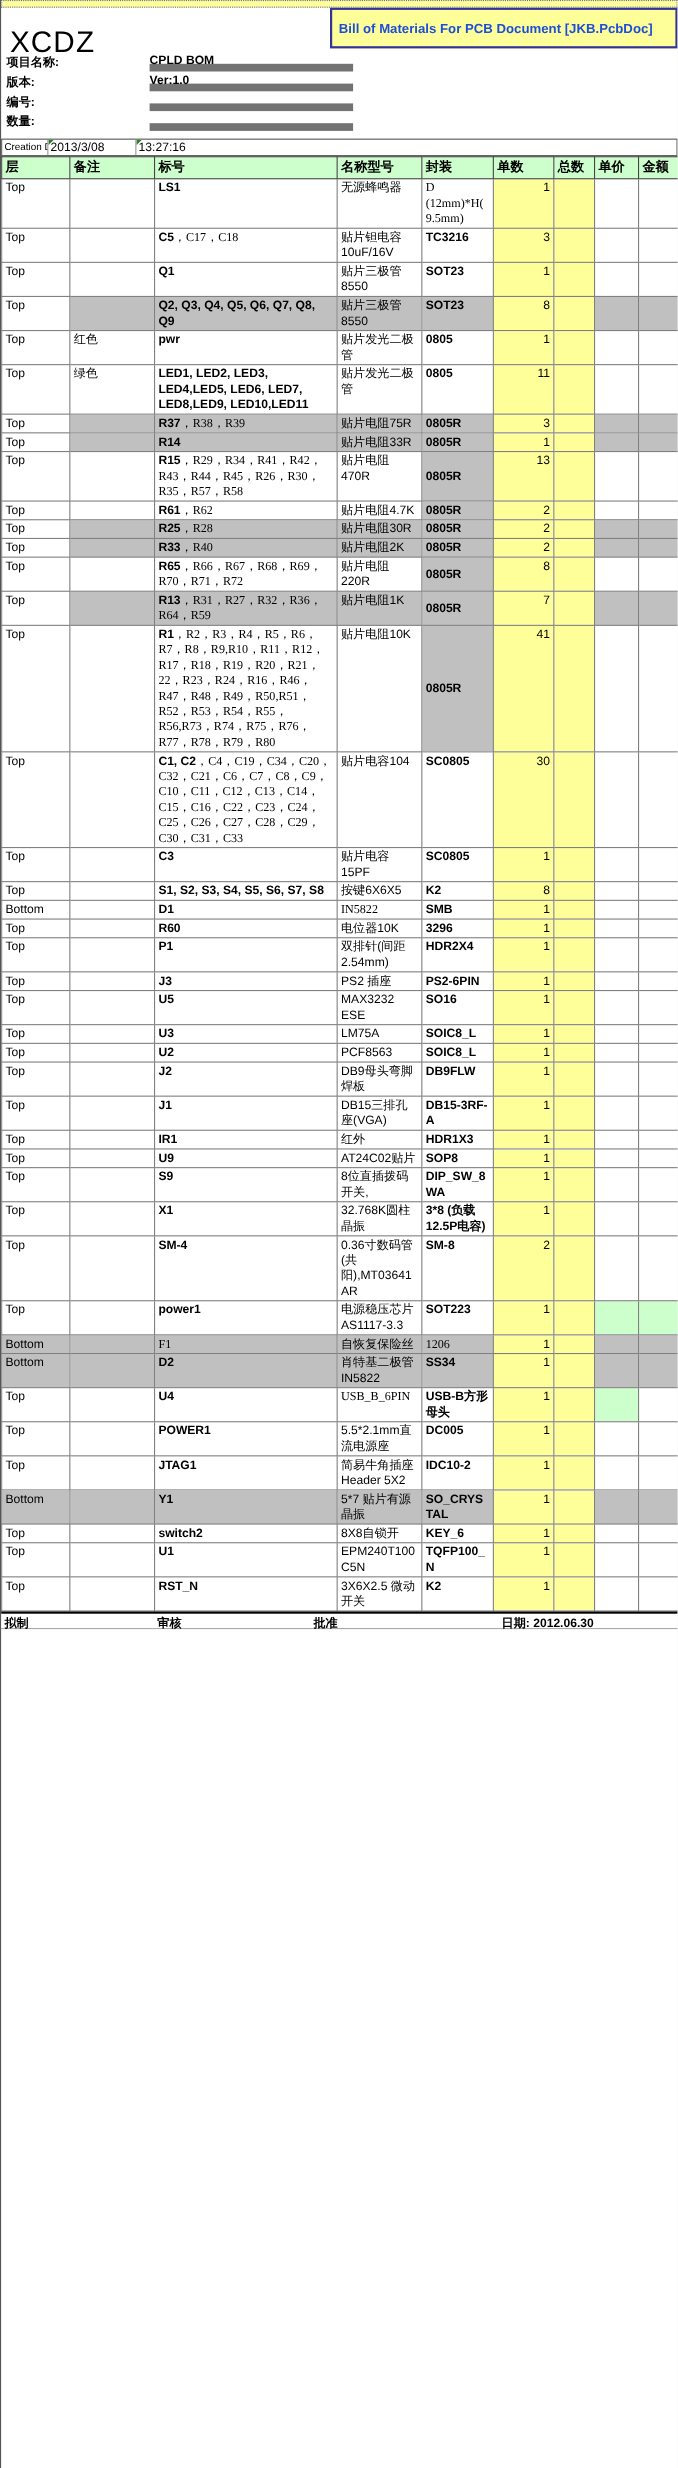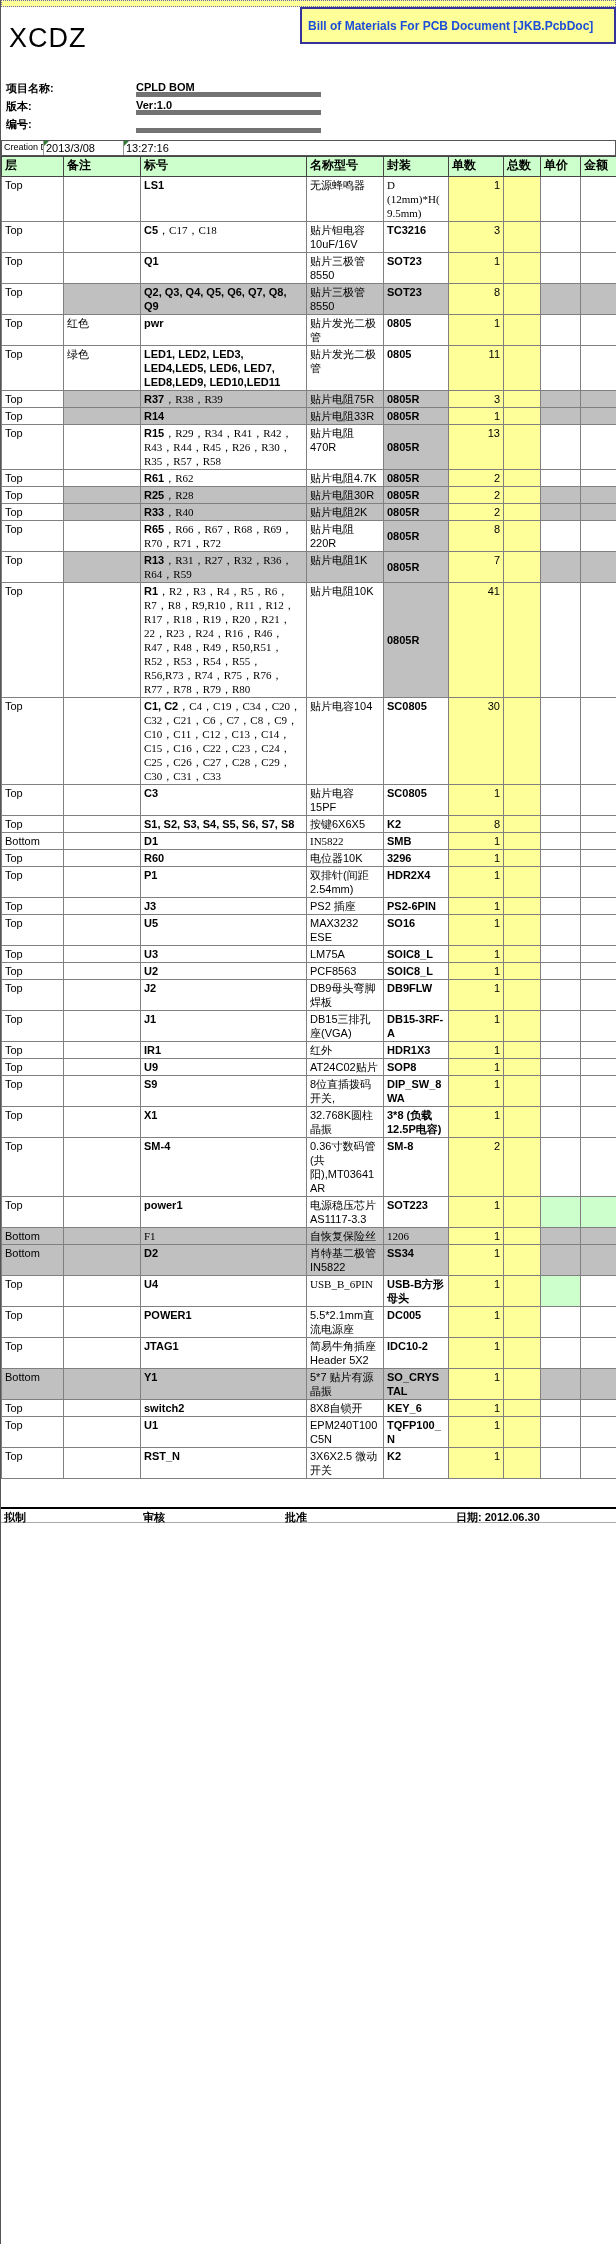--- a/index.html
+++ b/index.html
@@ -16,26 +16,26 @@
     position: absolute; left: 8px; top: 16px;
     font-size: 27px; font-weight: normal; letter-spacing: 1px; color: #000;
   }
   .titlebox {
     position: absolute; left: 299px; top: 0; right: 0; height: 37px;
     background: #FFFF99; border: 2px solid #333399;
     display: flex; align-items: center; padding-left: 6px;
     font-size: 12px; font-weight: bold; color: #1d4ed8;
   }
   
-  .meta { padding: 4px 0 0 5px; margin-top: 32px; }
+  .meta { padding: 4px 0 0 5px; }
   .meta-row { display: flex; height: 16px; margin-bottom: 2px; }
   .meta-label { width: 130px; font-size: 11px; font-weight: bold; }
   .meta-value {
     width: 185px; font-size: 11px; font-weight: bold;
-    border-bottom: 5px solid #737373; line-height: 12px;
+    border-bottom: 7px solid #737373; line-height: 12px;
   }
   
   .creation {
     margin-top: 7px; display: flex; border: 1px solid #555; height: 16px;
     font-size: 11px; align-items: stretch;
   }
   .creation-cell { position: relative; padding: 1px 2px; overflow: hidden; white-space: nowrap; }
   .cc-label { width: 42px; font-size: 9px; border-right: 1px solid #999; }
   .cc-date  { width: 80px; border-right: 1px solid #999; }
   .cc-time  { flex: 1; }
@@ -69,21 +69,21 @@
   tr.shade-full td { background: #C0C0C0; }
   tr.shade-full td.c-qty, tr.shade-full td.c-total { background: #FFFF99; }
   td.green { background: #CCFFCC; }
   .lead { font-weight: bold; }
   .rest { font-family: "Liberation Serif", serif; }
   .thin { font-family: "Liberation Serif", serif; }
   td { min-height: 17px; }
   
   .sheet-footer {
     position: relative; height: 16px; border-top: 2px solid #000;
-    border-bottom: 1px solid #aaa; font-size: 11px; font-weight: bold; margin-top: 28px;
+    border-bottom: 1px solid #aaa; font-size: 11px; font-weight: bold;
   }
   .f-draft   { position: absolute; left: 3px;   top: 1px; }
   .f-review  { position: absolute; left: 142px; top: 1px; }
   .f-approve { position: absolute; left: 284px; top: 1px; }
   .f-date    { position: absolute; left: 455px; top: 1px; }
 </style>
 </head>
 <body>
 
 <div class="sheet">
@@ -99,20 +99,24 @@
     <div class="meta-row">
       <span class="meta-label">项目名称:</span>
       <span class="meta-value">CPLD BOM</span>
     </div>
     <div class="meta-row">
       <span class="meta-label">版本:</span>
       <span class="meta-value">Ver:1.0</span>
     </div>
     <div class="meta-row">
       <span class="meta-label">编号:</span>
+      <span class="meta-value"></span>
+    </div>
+    <div class="meta-row">
+      <span class="meta-label">数量:</span>
       <span class="meta-value"></span>
     </div>
   </div>
 
   <div class="creation">
     <div class="creation-cell cc-label">Creation Date</div>
     <div class="creation-cell cc-date">
       <span class="tri"></span>
       <span>2013/3/08</span>
     </div>

